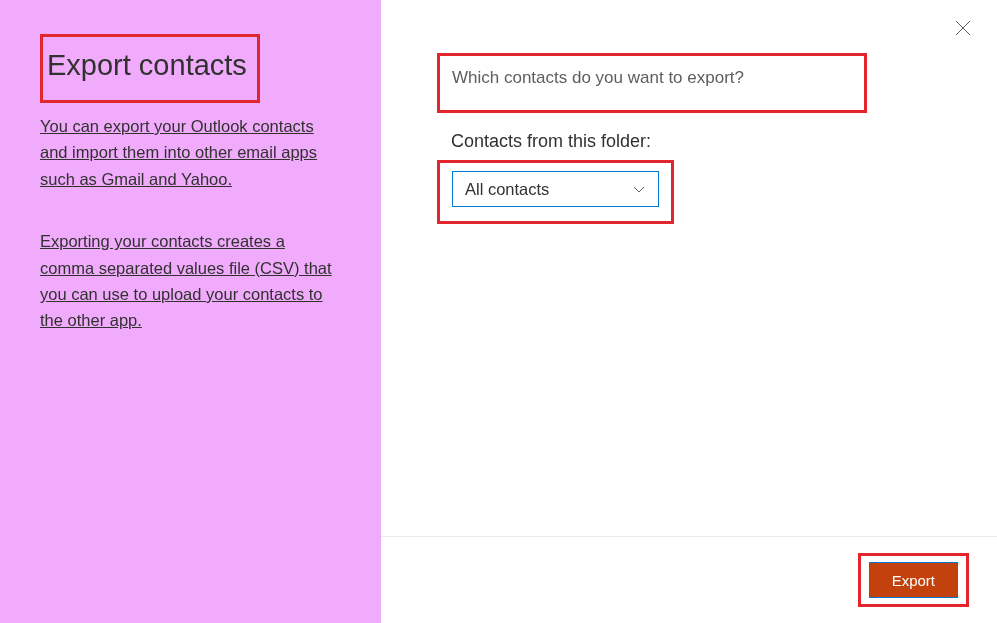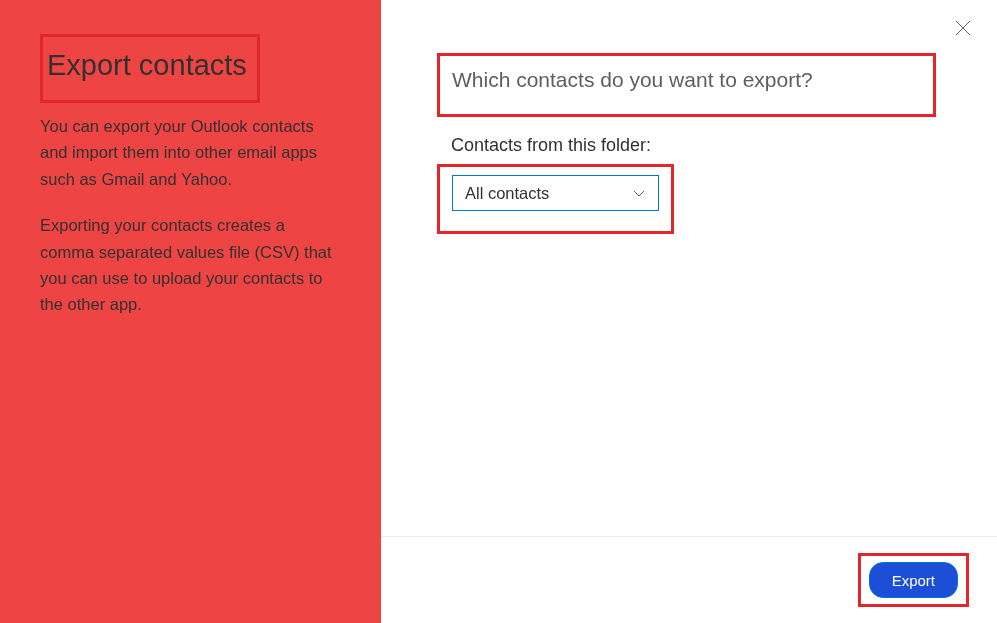--- a/index.html
+++ b/index.html
@@ -9,41 +9,42 @@
       height: 623px;
       display: flex;
       background: #ffffff;
       position: relative;
       overflow: hidden;
       color: #323130;
     }
     .side-panel {
       width: 381px;
       height: 100%;
-      background: #ef4444;
+      background: #f0abfc;
       padding: 30px 40px;
+      text-decoration: underline;
     }
     .side-title-wrap {
       border: 3px solid #e3262d;
       padding: 12px 10px 18px 4px;
       margin-top: 4px;
       margin-bottom: 10px;
       display: inline-block;
     }
     .side-title {
       font-size: 29px;
       font-weight: 400;
       color: #323130;
     }
     .side-desc {
       font-size: 16.5px;
       line-height: 1.6;
       color: #323130;
     }
-    .side-desc + .side-desc { margin-top: 20px; }
+    .side-desc + .side-desc { margin-top: 36px; }
     .main-panel {
       flex: 1;
       height: 100%;
       position: relative;
       display: flex;
       flex-direction: column;
     }
     .close-btn {
       position: absolute;
       top: 20px;
@@ -58,34 +59,34 @@
       padding: 53px 56px 0 56px;
       flex: 1;
     }
     .main-heading-wrap {
       border: 3px solid #e3262d;
       padding: 12px 120px 22px 12px;
       display: inline-block;
       margin-bottom: 18px;
     }
     .main-heading {
-      font-size: 21px;
+      font-size: 17px;
       font-weight: 400;
       color: #605e5c;
       text-align: right;
     }
     .field-label {
       font-size: 18px;
       color: #323130;
       margin-bottom: 8px;
       margin-left: 14px;
     }
     .dropdown-wrap {
       border: 3px solid #e3262d;
-      padding: 8px 12px 20px 12px;
+      padding: 8px 12px 14px 12px;
       display: inline-block;
     }
     .dropdown {
       width: 207px;
       height: 36px;
       border: 1px solid #0078d4;
       background: #ffffff;
       padding: 0 12px;
       display: flex;
       align-items: center;
@@ -115,25 +116,24 @@
       cursor: pointer;
       border: 1px solid #8a8886;
       background: #ffffff;
       color: #323130;
       display: inline-flex;
       align-items: center;
       justify-content: center;
       font-family: inherit;
     }
     .btn-primary {
-      background: #1d4ed8;
+      background: #c2410c;
       border-color: #0078d4;
       color: #ffffff;
       font-weight: 500;
-      border-radius: 14px;
     }
   </style>
 </head>
 <body>
 
 <div class="side-panel">
   <div class="side-title-wrap">
     <h1 class="side-title">Export contacts</h1>
   </div>
   <p class="side-desc">You can export your Outlook contacts and import them into other email apps such as Gmail and Yahoo.</p>

